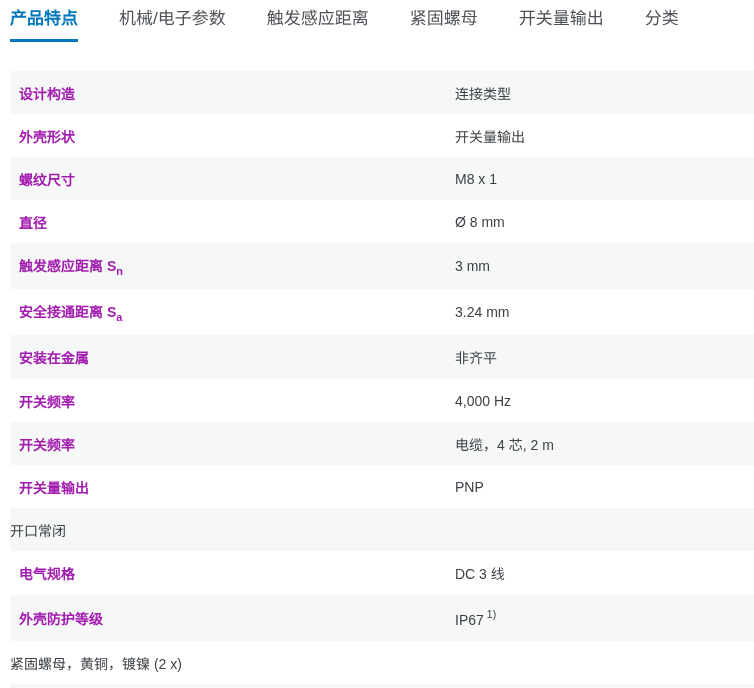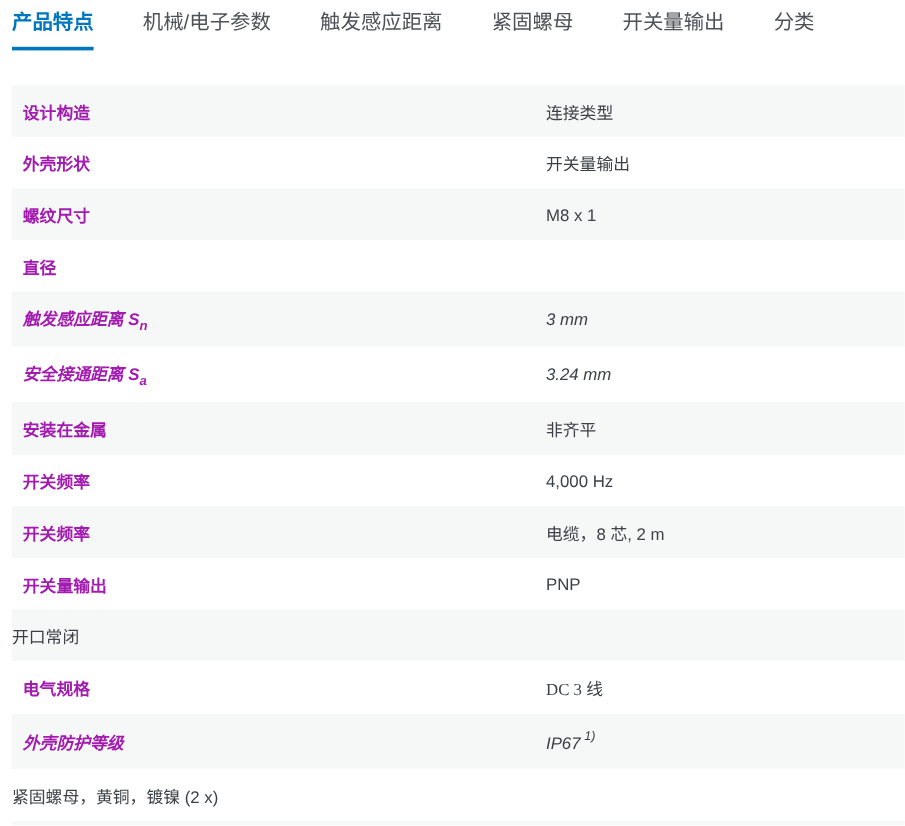--- a/index.html
+++ b/index.html
@@ -39,22 +39,22 @@
     width: 744px;
   }
   .row {
     display: flex;
     align-items: center;
     width: 100%;
   }
   .spec-table > .row:nth-child(odd) { background: #f6f7f7; }
   .spec-table > .row:nth-child(even) { background: #ffffff; }
   .h43 { min-height: 43px; }
-  .h44 { min-height: 44px; font-family: Liberation Serif, serif; }
-  .h46 { min-height: 46px; font-style: italic; }
+  .h44 { min-height: 44px; }
+  .h46 { min-height: 46px; }
   .h4  { min-height: 4px; }
 
   .cell.label {
     width: 445px;
     flex: 0 0 445px;
     padding-left: 9px;
     font-size: 14px;
     font-weight: 700;
     color: #a21caf;
   }
@@ -98,40 +98,41 @@
   <div class="row h43">
     <div class="cell label"><span>外壳形状</span></div>
     <div class="cell value"><span>开关量输出</span></div>
   </div>
   <div class="row h43">
     <div class="cell label"><span>螺纹尺寸</span></div>
     <div class="cell value"><span>M8 x 1</span></div>
   </div>
   <div class="row h43">
     <div class="cell label"><span>直径</span></div>
+    <div class="cell value"><span>Ø 8 mm</span></div>
   </div>
   <div class="row h46">
     <div class="cell label"><span>触发感应距离 S</span><sub>n</sub></div>
     <div class="cell value"><span>3 mm</span></div>
   </div>
   <div class="row h46">
     <div class="cell label"><span>安全接通距离 S</span><sub>a</sub></div>
     <div class="cell value"><span>3.24 mm</span></div>
   </div>
   <div class="row h44">
     <div class="cell label"><span>安装在金属</span></div>
     <div class="cell value"><span>非齐平</span></div>
   </div>
   <div class="row h43">
     <div class="cell label"><span>开关频率</span></div>
     <div class="cell value"><span>4,000 Hz</span></div>
   </div>
   <div class="row h43">
     <div class="cell label"><span>开关频率</span></div>
-    <div class="cell value"><span>电缆，8 芯, 2 m</span></div>
+    <div class="cell value"><span>电缆，4 芯, 2 m</span></div>
   </div>
   <div class="row h43">
     <div class="cell label"><span>开关量输出</span></div>
     <div class="cell value"><span>PNP</span></div>
   </div>
   <div class="row h43">
     <div class="cell value"><span>开口常闭</span></div>
   </div>
   <div class="row h44">
     <div class="cell label"><span>电气规格</span></div>

